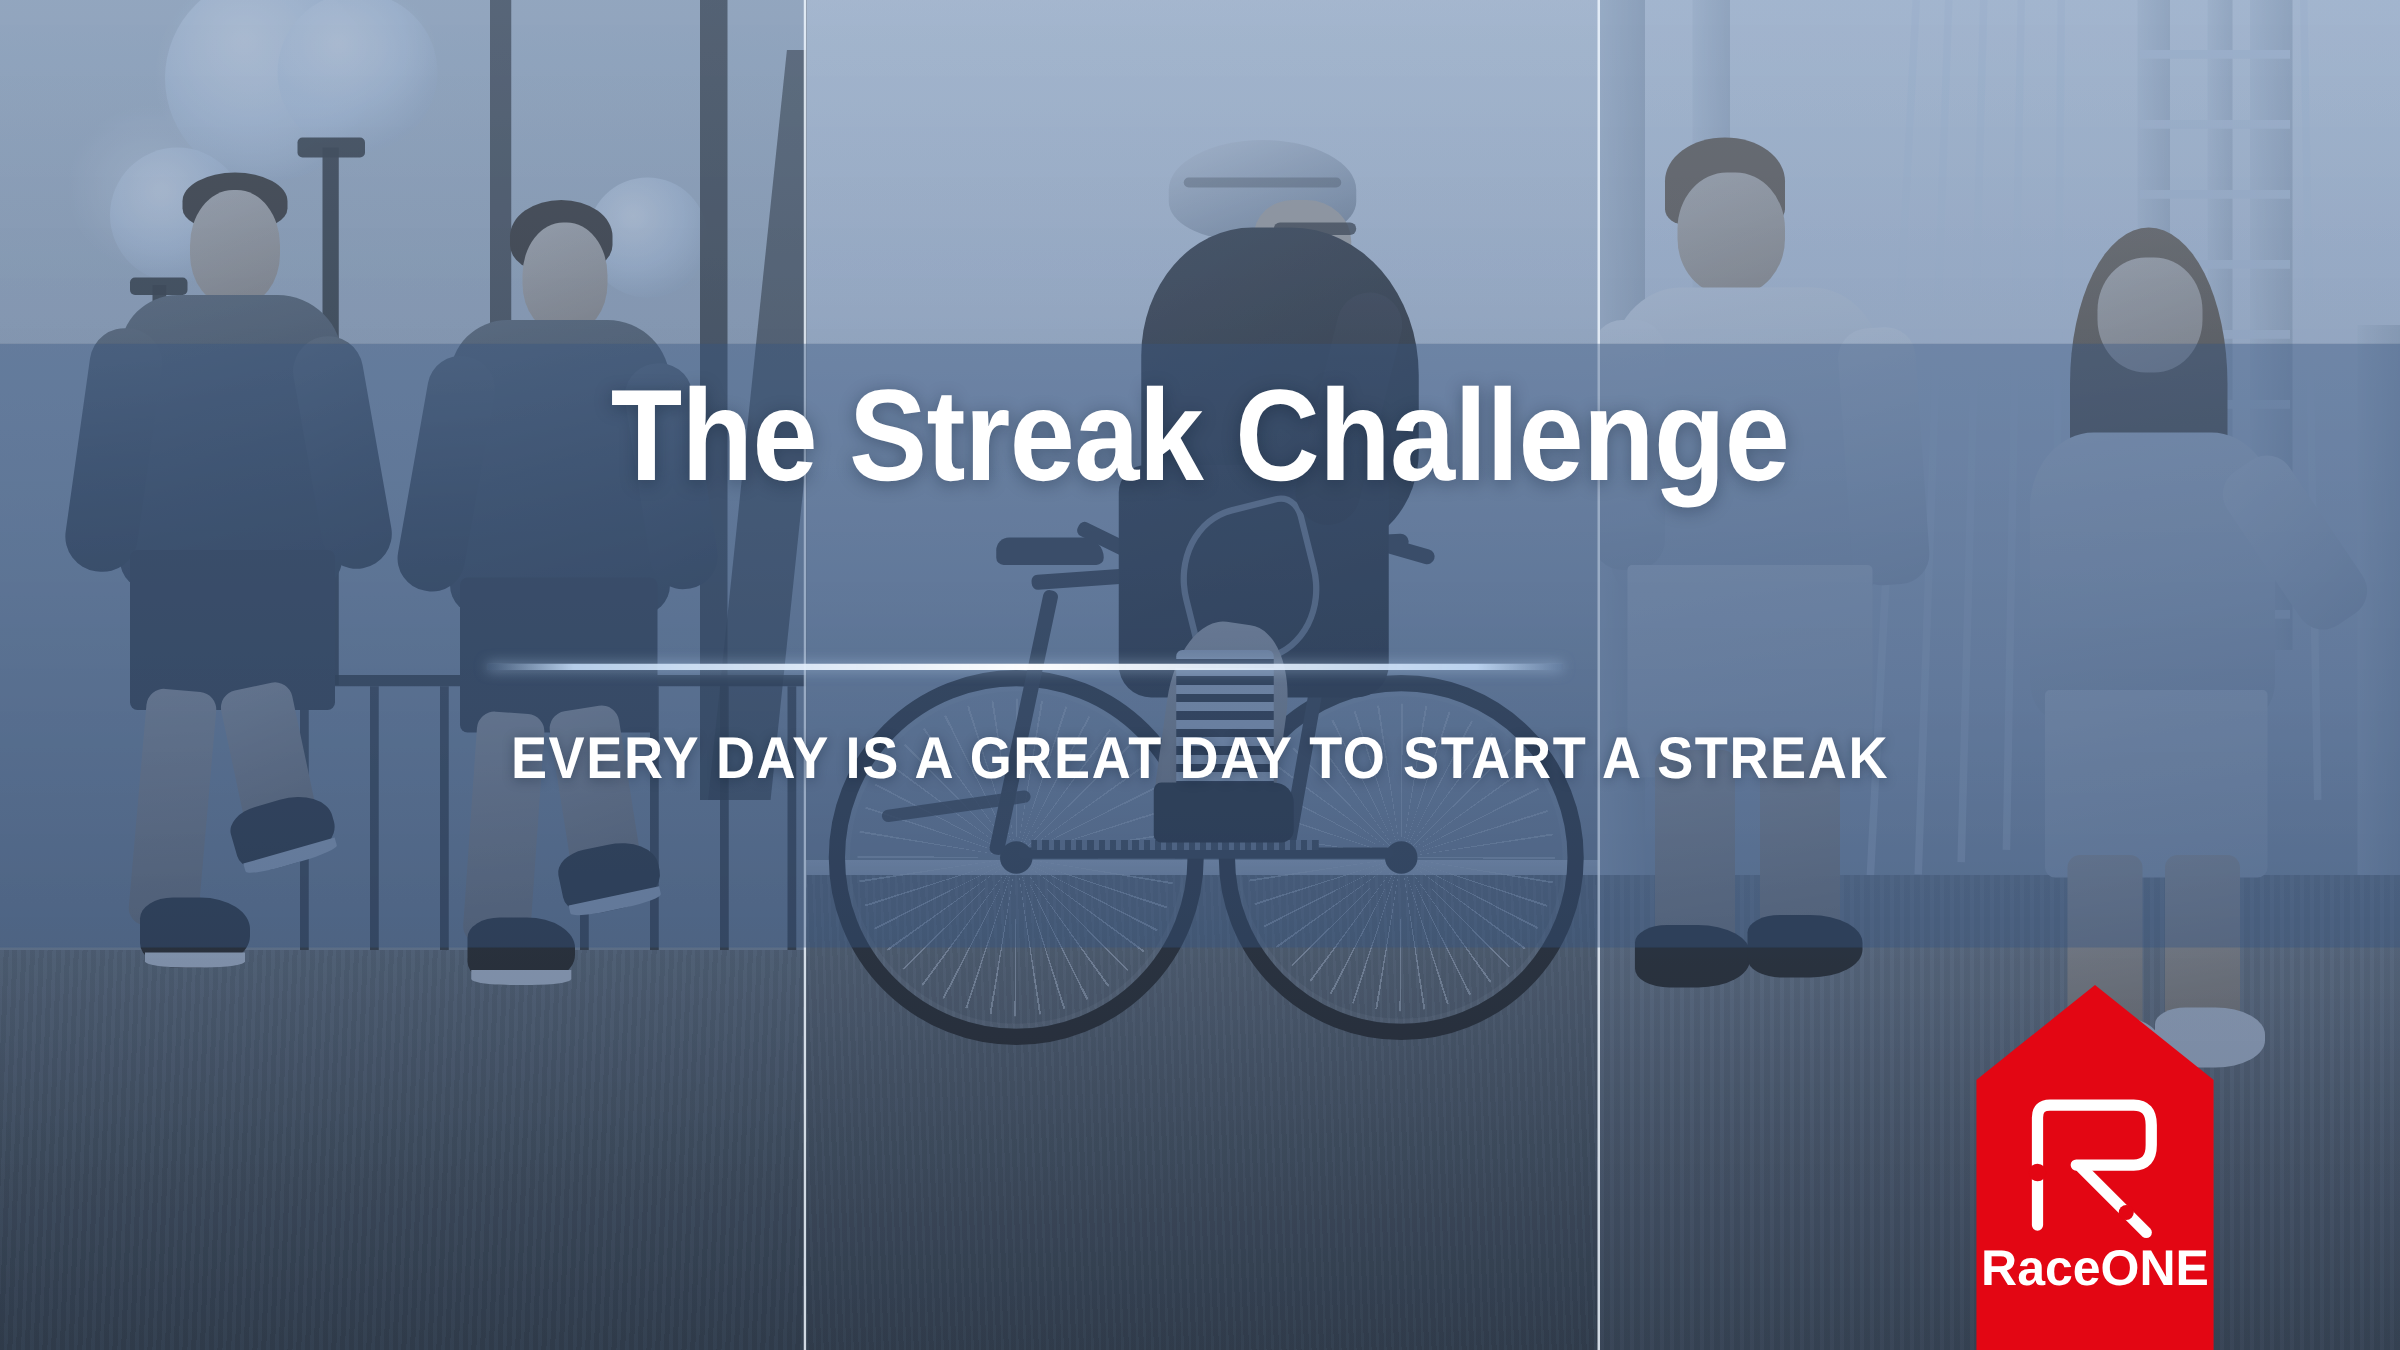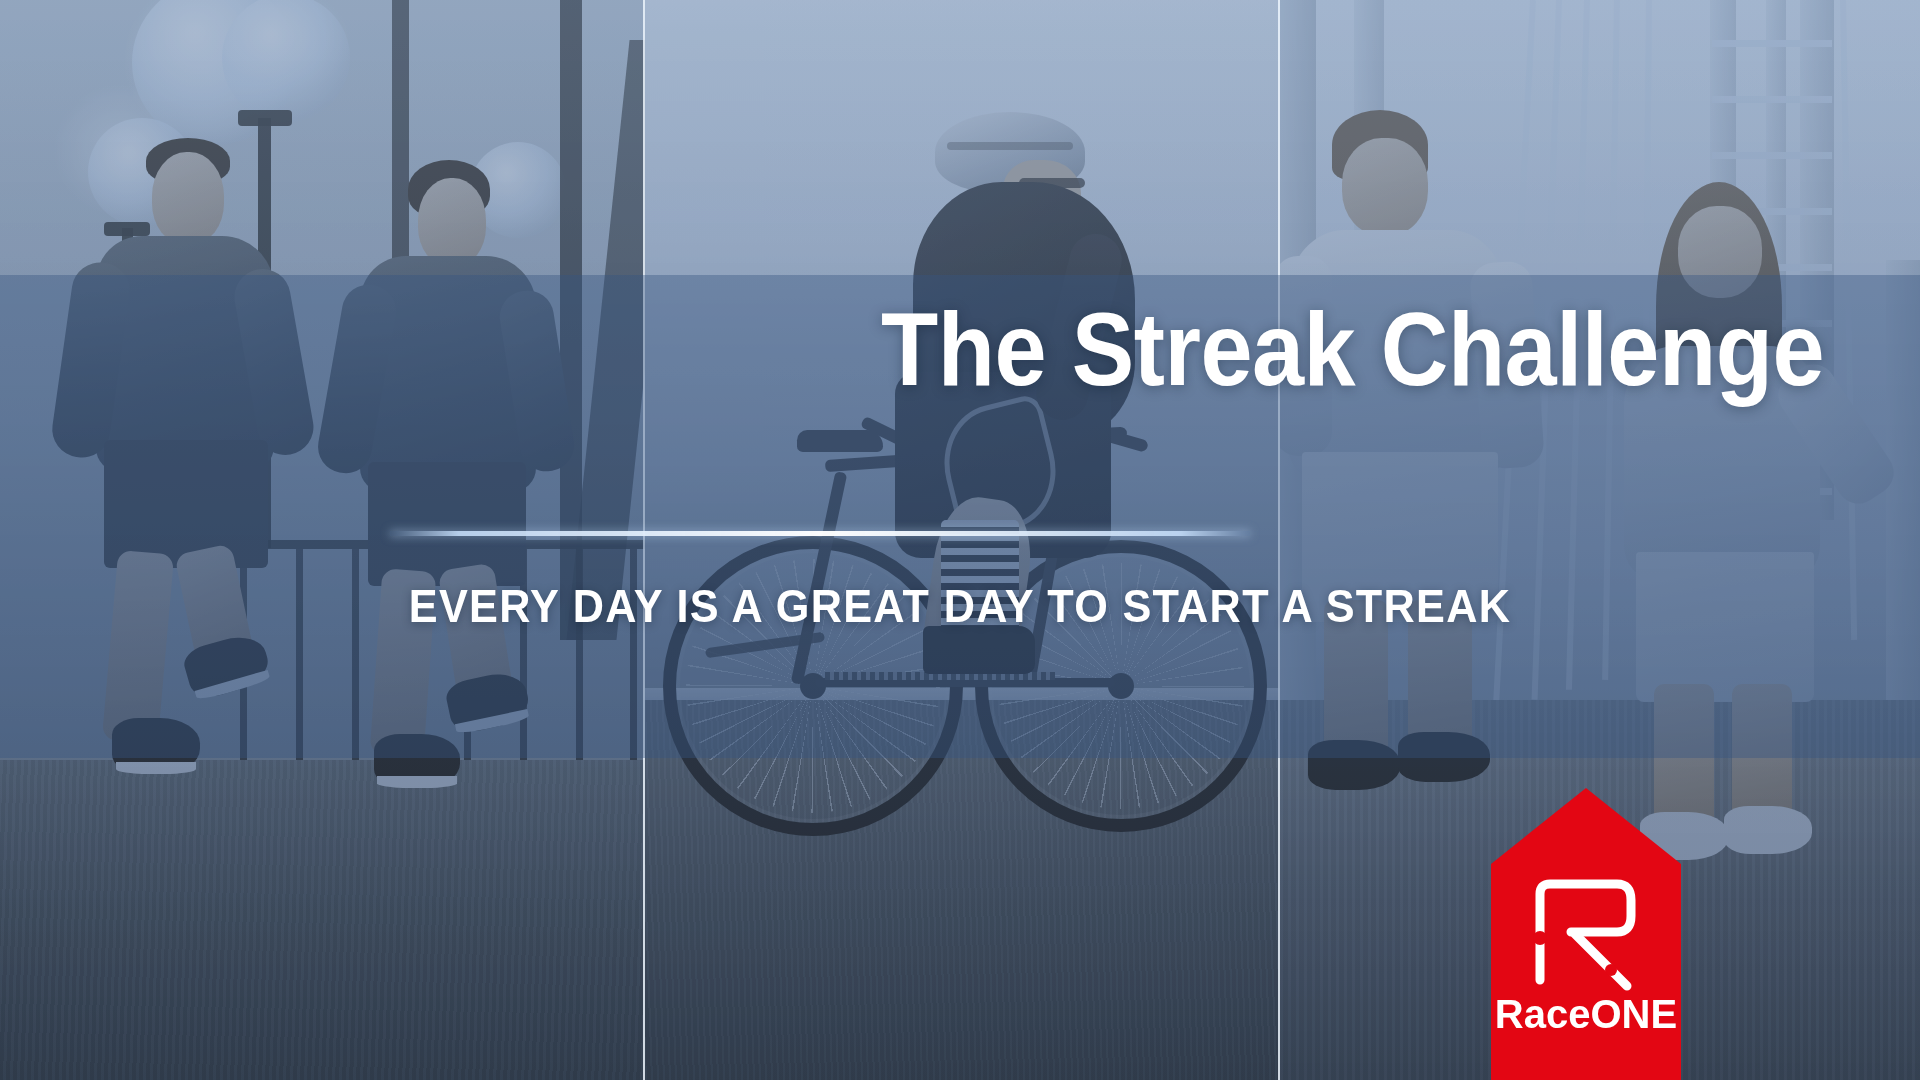--- a/index.html
+++ b/index.html
@@ -119,21 +119,21 @@
   
   #midband{
     position:absolute;left:0;right:0;top:275px;height:483px;
     background:rgba(52,84,132,.40);
     backdrop-filter:saturate(.9);
   }
 
   
   #headline-block{
     position:absolute;left:0;right:0;top:296px;
-    text-align:right;
+    text-align:center;
     pointer-events:none;
   }
   #hero-title{
     margin:0;
     font-size:104px;
     line-height:1.02;
     font-weight:700;
     color:#ffffff;
     letter-spacing:-.5px;
     transform:scaleX(.90);
@@ -154,21 +154,21 @@
     position:absolute;left:0;right:0;top:578px;
     margin:0;text-align:center;
     font-size:47px;font-weight:700;color:#ffffff;
     letter-spacing:1.4px;
     transform:scaleX(.92);
     text-shadow:0 2px 10px rgba(10,22,40,.35);
   }
 
   
   #raceone-logo{
-    position:absolute;left:1491px;top:788px;width:190px;height:292px;text-align:center;
+    position:absolute;left:1581px;top:788px;width:190px;height:292px;text-align:center;
   }
   #raceone-logo svg{display:block;width:100%;height:100%;}
 </style>
 </head>
 <body>
 
 <div id="stage">
 
   <div class="panels">
 

